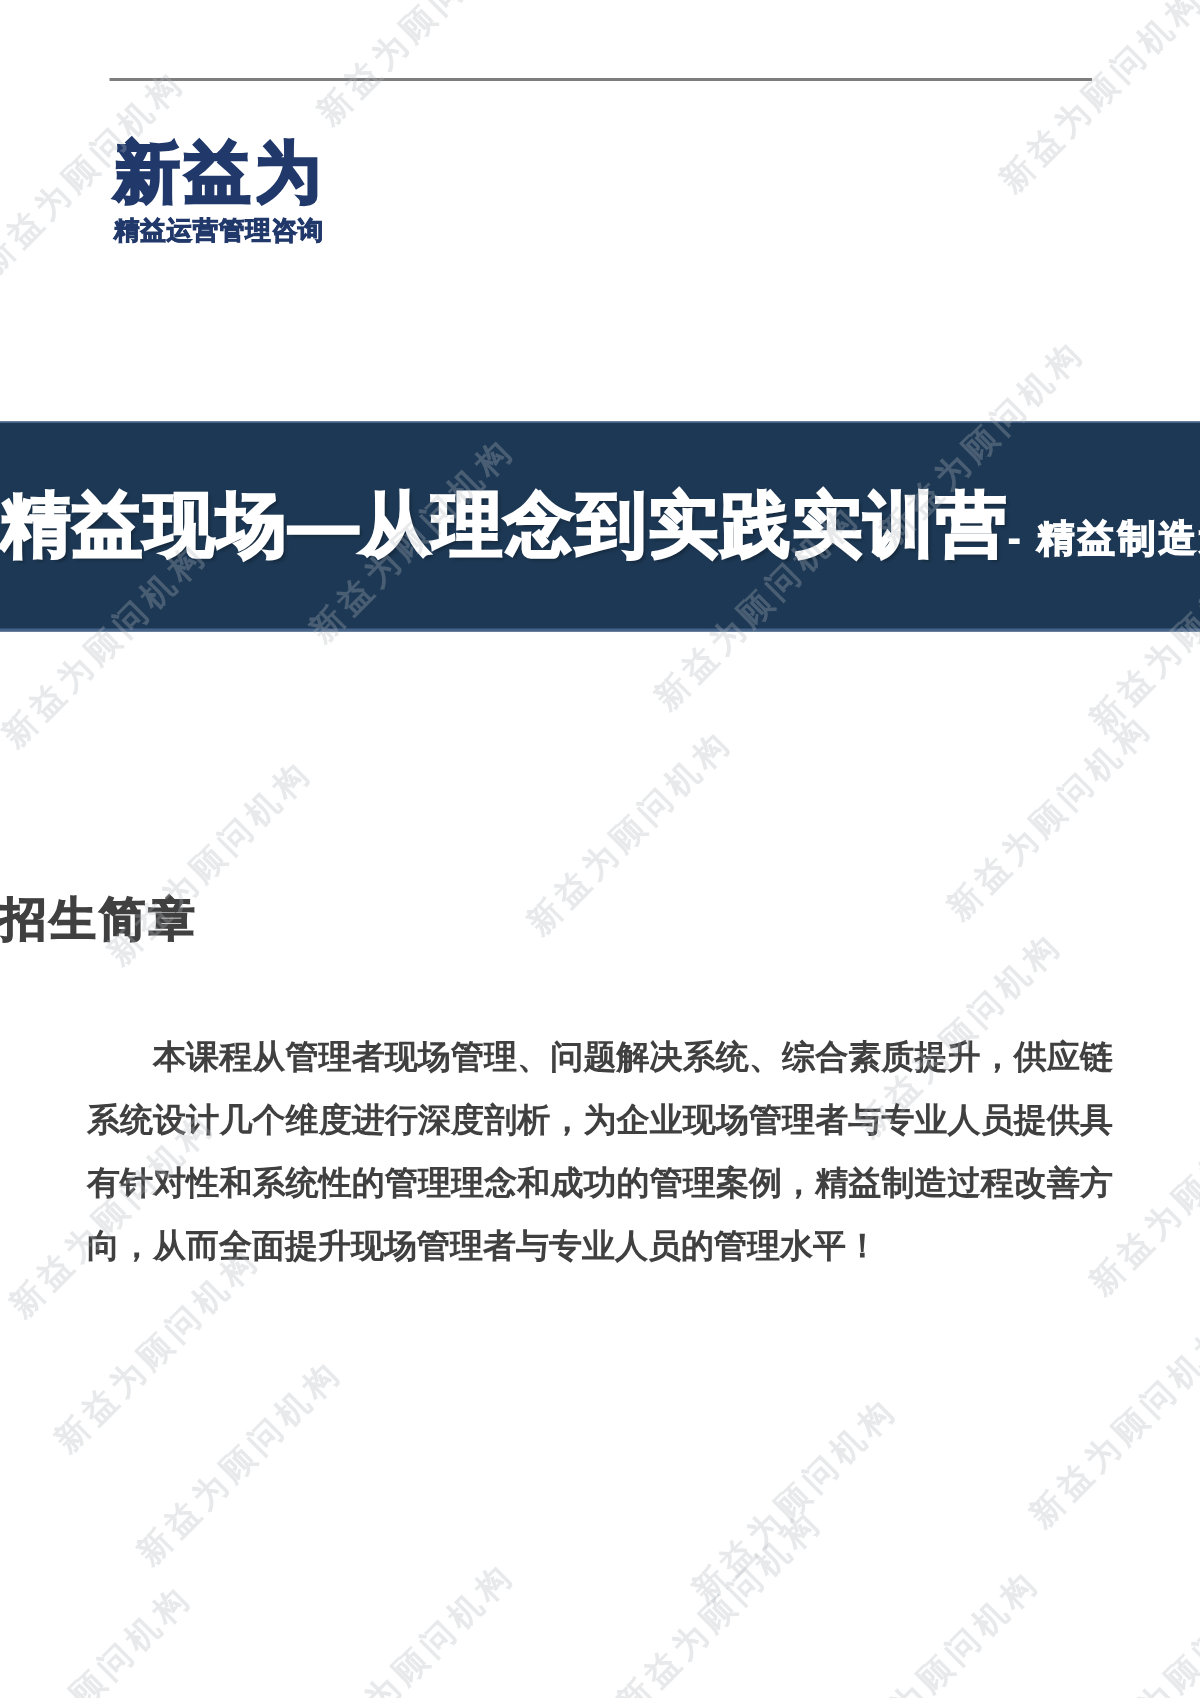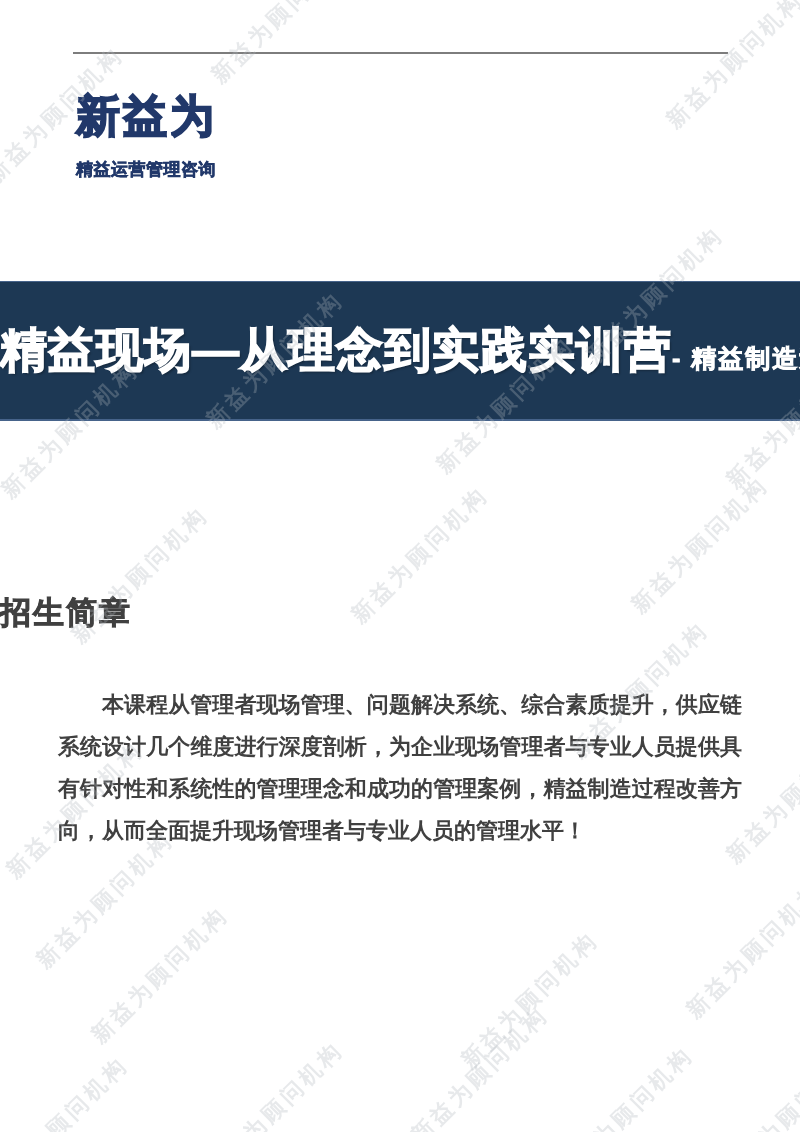--- a/index.html
+++ b/index.html
@@ -34,21 +34,21 @@
   .logo-name {
     font-size: 44px;
     line-height: 1.0;
     font-weight: 900;
     letter-spacing: 3px;
     color: var(--brand-navy, #21386a);
     -webkit-text-stroke: 2px var(--brand-navy, #21386a);
     white-space: nowrap;
   }
   .logo-tagline {
-    margin-top: 20px;
+    margin-top: 4px;
     font-size: 17px;
     font-weight: bold;
     letter-spacing: 0.5px;
     color: var(--brand-navy, #21386a);
     -webkit-text-stroke: 0.6px var(--brand-navy, #21386a);
     white-space: nowrap;
   }
 
   
   .banner {

